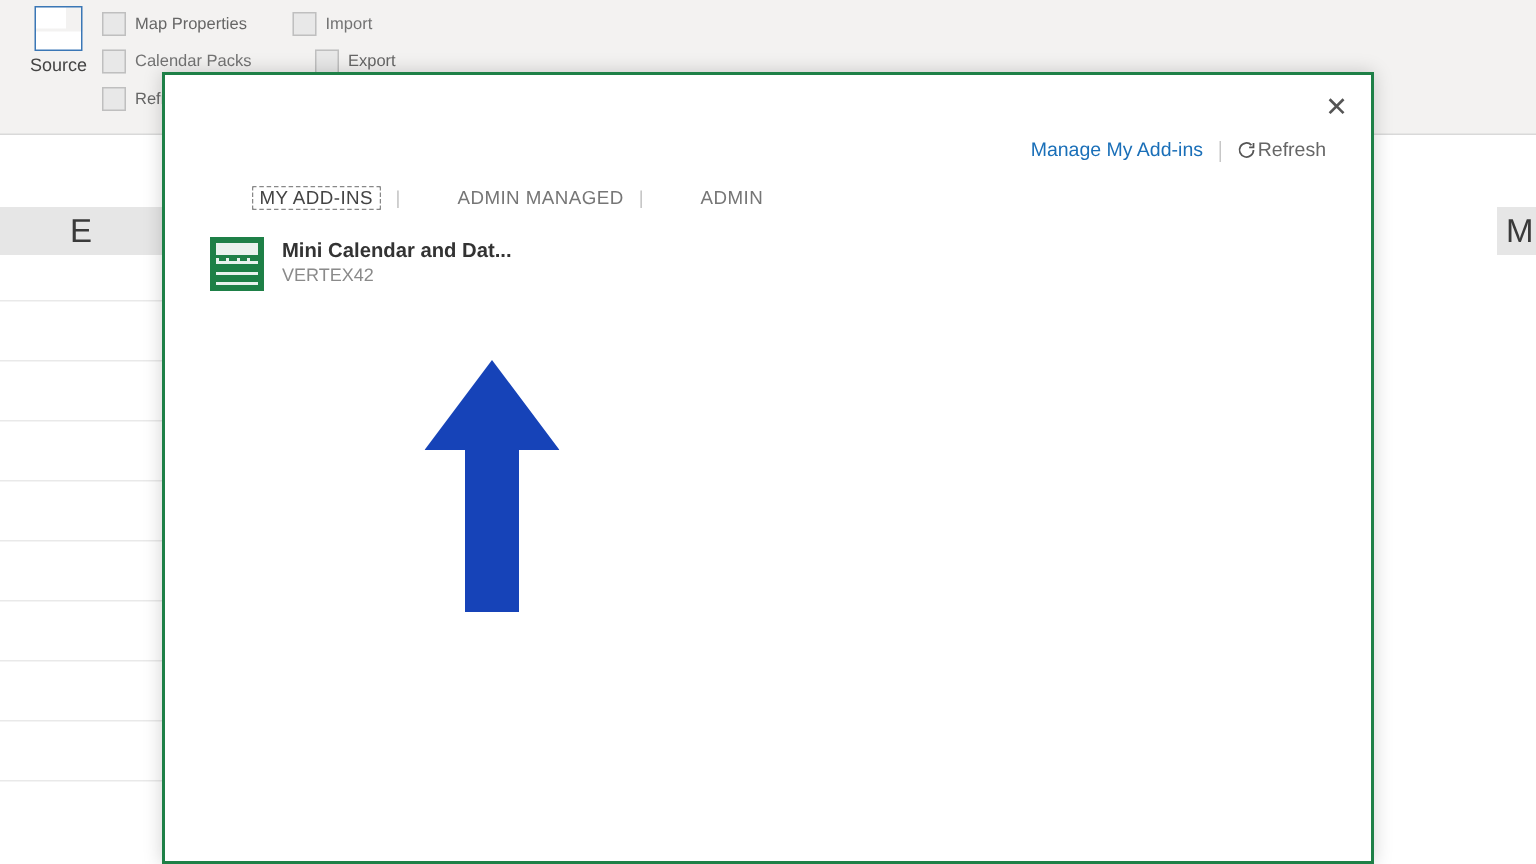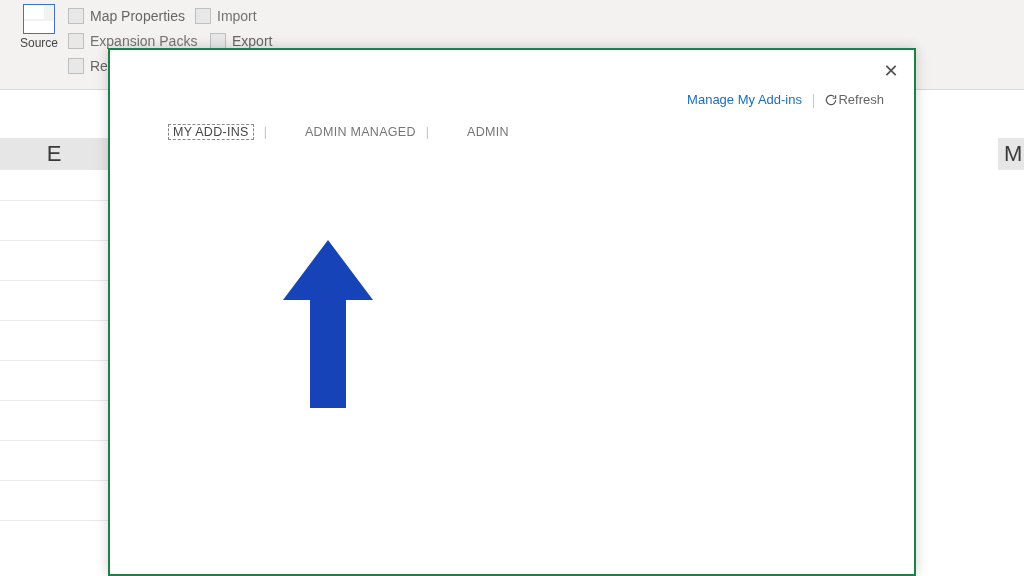--- a/index.html
+++ b/index.html
@@ -14,21 +14,21 @@
     position: absolute; left: 18px; top: 4px; width: 42px; text-align: center;
     font-size: 12px; color: #444;
   }
   .ribbon .source-btn .ic {
     width: 32px; height: 30px; margin: 0 auto 2px;
     background: linear-gradient(#fff,#fff) 0 0/20px 14px no-repeat,
                 linear-gradient(#fff,#fff) 0 16px/32px 14px no-repeat;
     border: 1px solid #3a77b6; position: relative;
   }
   .ribbon .cmd {
-    position: absolute; font-size: 14px; color: #666; display: flex; align-items: center; gap: 6px;
+    position: absolute; font-size: 11px; color: #666; display: flex; align-items: center; gap: 6px;
   }
   .ribbon .cmd .ri { width: 16px; height: 16px; background: #e8e8e8; border: 1px solid #bfbfbf; position: relative; }
   .ribbon .cmd.dark { color: #737373; }
   .cmd-mapprops { left: 68px; top: 8px; }
   .cmd-expansion { left: 68px; top: 33px; }
   .cmd-refresh   { left: 68px; top: 58px; color: #c0c0c0; }
   .cmd-import    { left: 195px; top: 8px; }
   .cmd-export    { left: 210px; top: 33px; color: #c0c0c0; }
 
   .sheet {
@@ -115,21 +115,21 @@
   <div class="source-btn">
     <div class="ic"></div>
     <div>Source</div>
   </div>
   <div class="cmd cmd-mapprops">
     <span class="ri"></span>
     <span>Map Properties</span>
   </div>
   <div class="cmd dark cmd-expansion">
     <span class="ri"></span>
-    <span>Expansion Packs</span>
+    <span>Calendar Packs</span>
   </div>
   <div class="cmd cmd-refresh">
     <span class="ri"></span>
     <span>Refr</span>
   </div>
   <div class="cmd dark cmd-import">
     <span class="ri"></span>
     <span>Import</span>
   </div>
   <div class="cmd cmd-export">
@@ -168,17 +168,24 @@
 
   <a class="manage-link">Manage My Add-ins</a>
   <div class="divider-vert"></div>
   <div class="refresh-btn">
     <svg viewBox="0 0 24 24">
       <path fill="none" stroke="#555" stroke-width="2" d="M20 12a8 8 0 1 1-2.34-5.66M20 4v5h-5"></path>
     </svg>
     <span>Refresh</span>
   </div>
 
+  <div class="addin">
+    <div class="icon"></div>
+    <div class="txt">
+      <div class="name">Mini Calendar and Dat...</div>
+      <div class="pub">VERTEX42</div>
+    </div>
+  </div>
 
   <svg class="arrow" viewBox="0 0 90 168">
     <polygon points="45,0 90,60 63,60 63,168 27,168 27,60 0,60" fill="#1643b8"></polygon>
   </svg>
 </div>
 
 </body></html>

